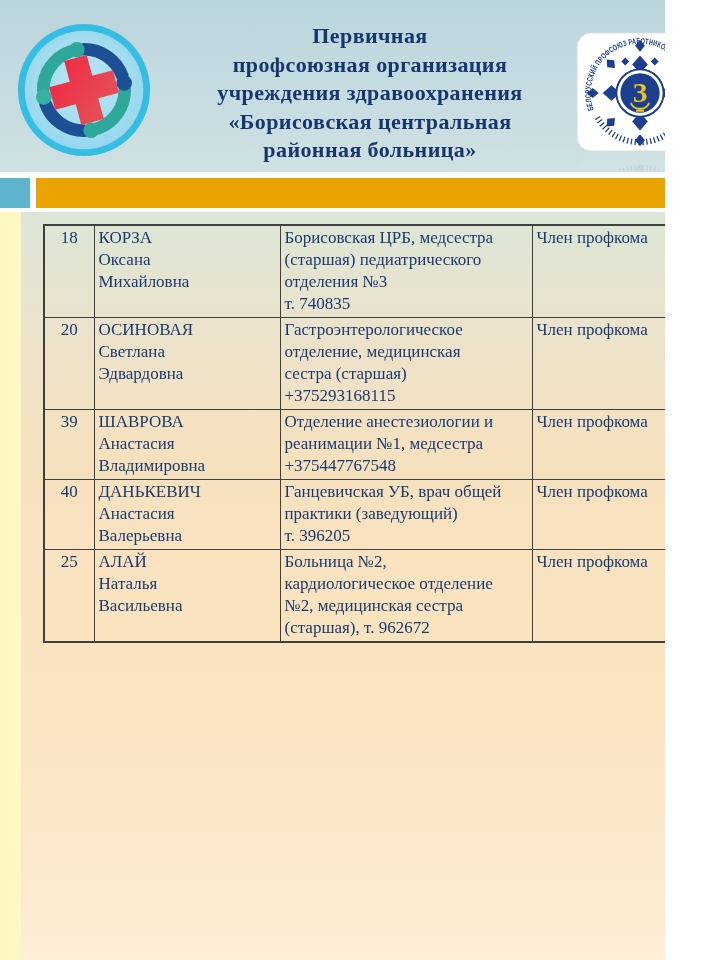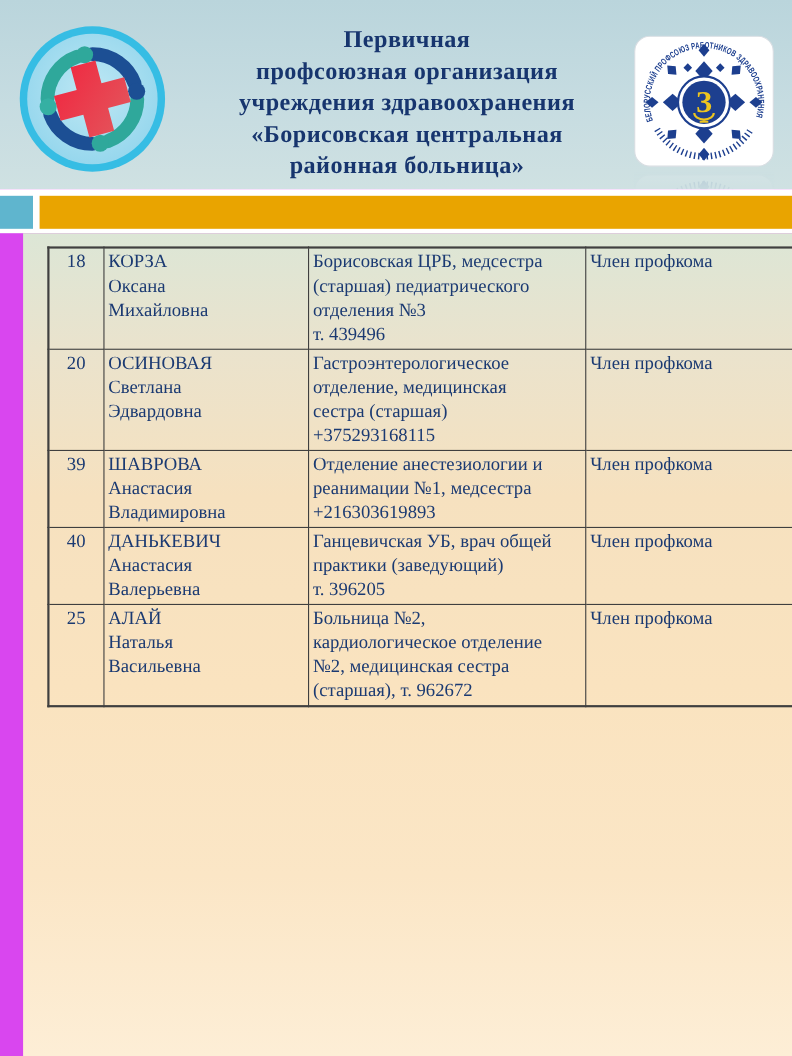--- a/index.html
+++ b/index.html
@@ -4,21 +4,21 @@
 <style>
   :root{
     --navy-title:#17356e;
     --navy-text:#1b3a72;
     --accent-orange:#e9a400;
     --accent-blue:#5fb5ce;
     --border-dark:#3f3f3f;
   }
   *{box-sizing:border-box;margin:0;padding:0;}
   body{width:720px;height:960px;overflow:hidden;font-family:"Liberation Serif",serif;}
-  .slide{position:relative;width:720px;height:960px;background:#d946ef;overflow:hidden;}
+  .slide{position:relative;width:665px;height:960px;background:#fef9c3;overflow:hidden;}
 
   
   .header{position:absolute;left:0;top:0;width:720px;height:172px;
     background:linear-gradient(180deg,#bad5dc 0%,#c6dce1 55%,#cfe1e2 100%);}
   .title{position:absolute;left:140px;top:22px;width:460px;
     text-align:center;font-weight:bold;font-size:22px;line-height:28.5px;
     color:var(--navy-title);white-space:pre-line;letter-spacing:.4px;}
 
   .left-logo{position:absolute;left:16px;top:22px;width:136px;height:136px;}
   .right-logo{position:absolute;left:576px;top:32px;width:128px;height:122px;}
@@ -193,42 +193,42 @@
     <table class="roster">
       <tbody>
         <tr style="height:92px">
           <td class="c-num">18</td>
           <td class="c-name">КОРЗА
 Оксана
 Михайловна</td>
           <td class="c-pos">Борисовская ЦРБ, медсестра
 (старшая) педиатрического
 отделения №3
-т. 439496</td>
+т. 740835</td>
           <td class="c-role">Член профкома</td>
         </tr>
         <tr style="height:88px">
           <td class="c-num">20</td>
           <td class="c-name">ОСИНОВАЯ
 Светлана
 Эдвардовна</td>
           <td class="c-pos">Гастроэнтерологическое
 отделение, медицинская
 сестра (старшая)
 +375293168115</td>
           <td class="c-role">Член профкома</td>
         </tr>
         <tr style="height:70px">
           <td class="c-num">39</td>
           <td class="c-name">ШАВРОВА
 Анастасия
 Владимировна</td>
           <td class="c-pos">Отделение анестезиологии и
 реанимации №1, медсестра
-+216303619893</td>
++375447767548</td>
           <td class="c-role">Член профкома</td>
         </tr>
         <tr style="height:68px">
           <td class="c-num">40</td>
           <td class="c-name">ДАНЬКЕВИЧ
 Анастасия
 Валерьевна</td>
           <td class="c-pos">Ганцевичская УБ, врач общей
 практики (заведующий)
 т. 396205</td>

